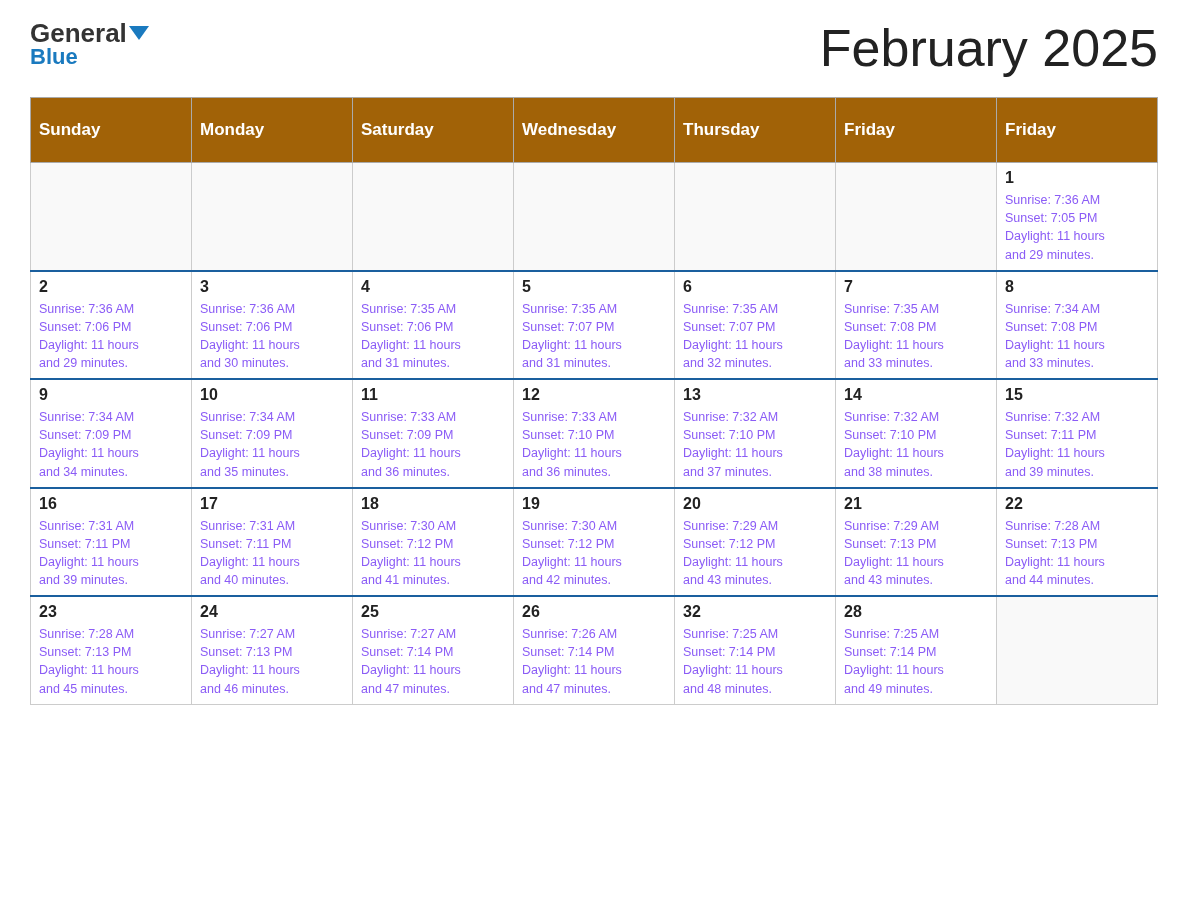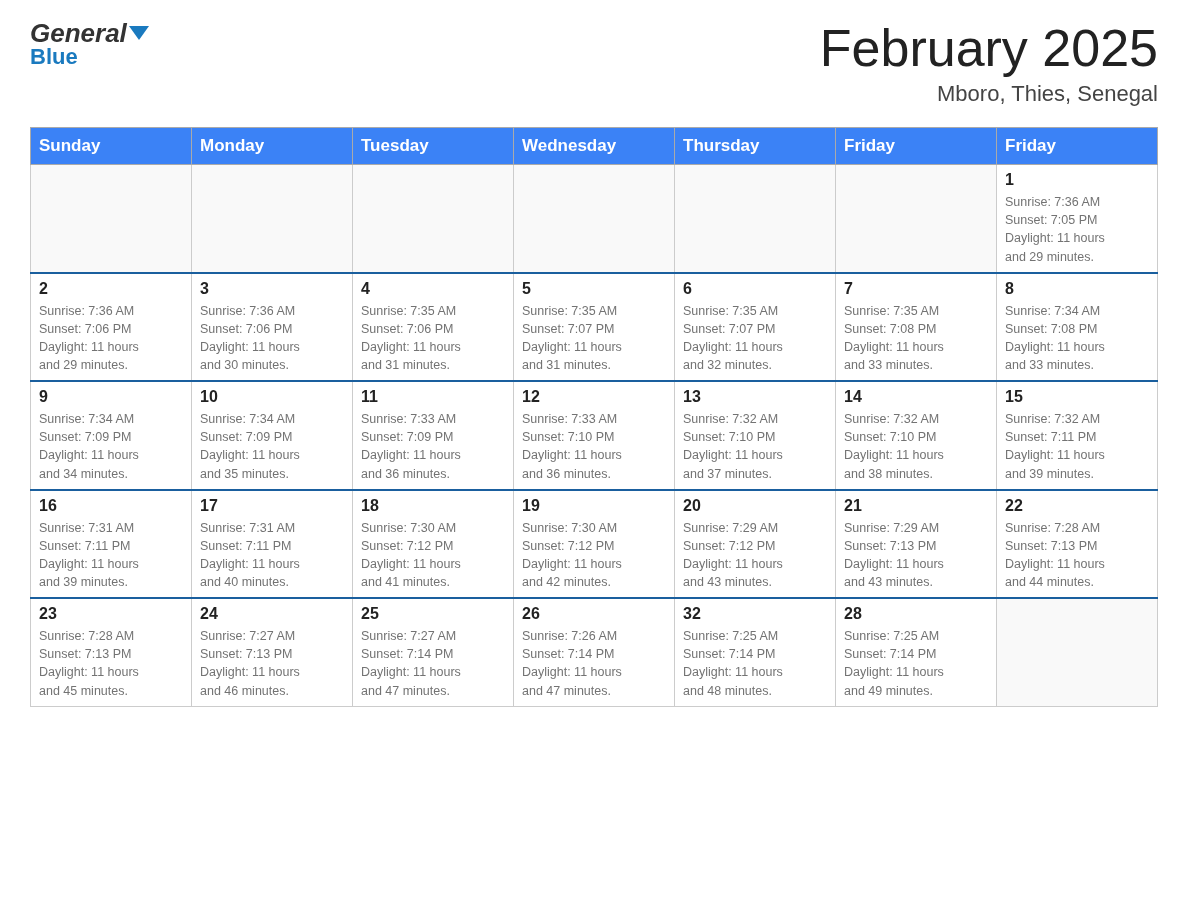--- a/index.html
+++ b/index.html
@@ -19,21 +19,20 @@
     .logo {
       display: flex;
       flex-direction: column;
       align-items: flex-start;
     }
     .logo-general {
       font-size: 26px;
       font-weight: bold;
       color: #333;
       line-height: 1;
-      font-style: italic;
     }
     .logo-general span {
       color: #1a7abf;
     }
     .logo-blue {
       font-size: 22px;
       font-weight: bold;
       color: #1a7abf;
       line-height: 1;
     }
@@ -62,25 +61,25 @@
       font-size: 22px;
       color: #444;
       margin-top: 4px;
     }
     .calendar {
       width: 100%;
       border-collapse: collapse;
       border: 1px solid #aaa;
     }
     .calendar th {
-      background: #3b82f6;
+      background: #a16207;
       color: #fff;
       font-size: 17px;
       font-weight: bold;
-      padding: 8px 8px;
+      padding: 22px 8px;
       text-align: left;
       border: 1px solid #aaa;
     }
     .calendar td {
       vertical-align: top;
       border: 1px solid #ccc;
       padding: 6px 8px;
       width: calc(100% / 7);
       min-height: 110px;
       font-size: 13px;
@@ -91,50 +90,49 @@
       background: #f9f9f9;
     }
     .day-num {
       font-size: 16px;
       font-weight: bold;
       color: #222;
       margin-bottom: 4px;
     }
     .day-info {
       font-size: 12.5px;
-      color: #737373;
+      color: #8b5cf6;
       line-height: 1.45;
     }
     .row-separator td {
       border-top: 2px solid #1a5f9e;
     }
   </style>
 </head>
 <body>
 
 <div class="header">
   <div class="logo">
     <div class="logo-general">
       General<span class="logo-triangle"></span>
     </div>
     <div class="logo-blue">Blue</div>
   </div>
   <div class="title-block">
     <div class="month-title">February 2025</div>
-    <div class="location">Mboro, Thies, Senegal</div>
   </div>
 </div>
 
 <table class="calendar">
   <thead>
     <tr>
 
     <th>Sunday</th>
         <th>Monday</th>
-        <th>Tuesday</th>
+        <th>Saturday</th>
         <th>Wednesday</th>
         <th>Thursday</th>
         <th>Friday</th>
         <th>Friday</th>
       </tr>
   </thead>
   <tbody id="calendar-body">
   <tr>
         <td class="empty"></td>
         <td class="empty"></td>

